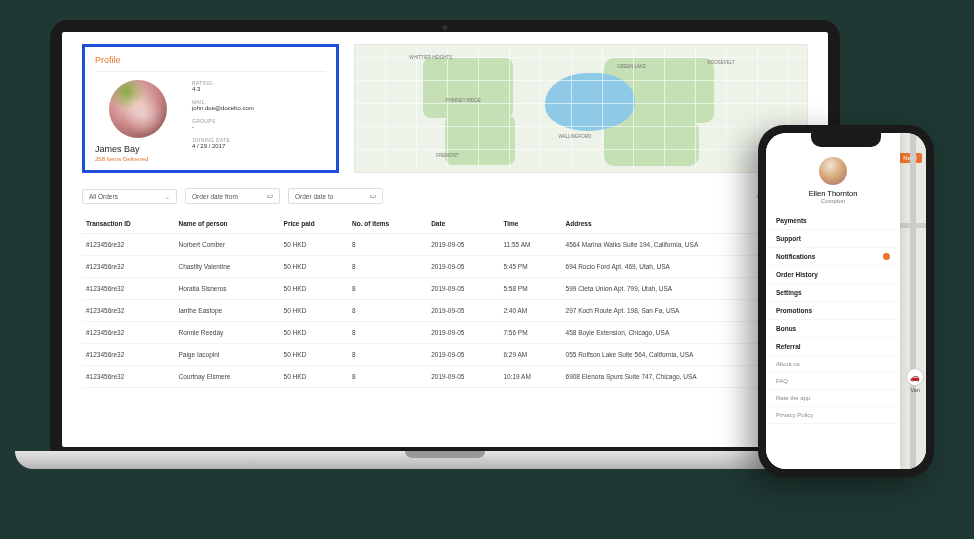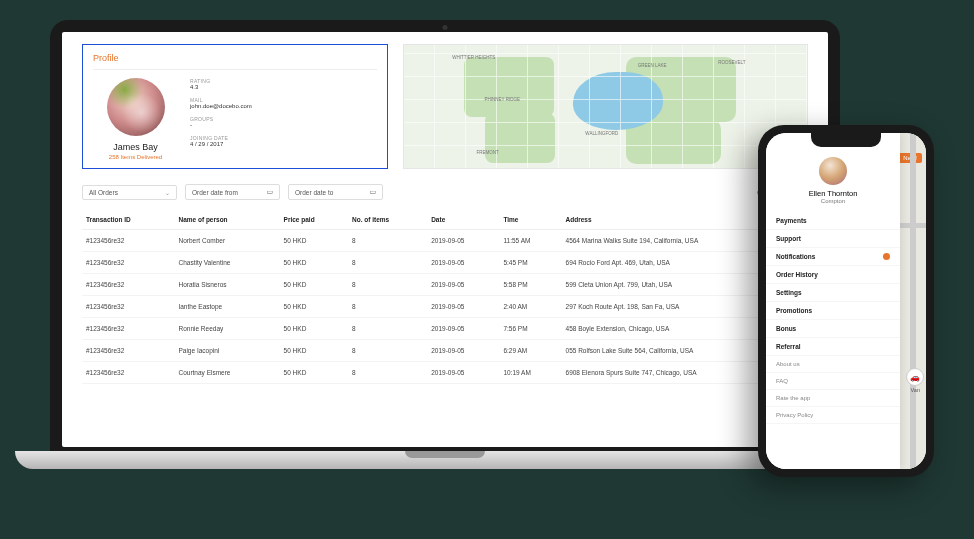--- a/index.html
+++ b/index.html
@@ -9,24 +9,24 @@
 .laptop{position:absolute;left:50px;top:20px;width:790px}
 .laptop-screen{background:#1a1a1a;border-radius:18px 18px 0 0;padding:12px 12px 4px 12px;position:relative}
 .laptop-camera{position:absolute;top:5px;left:50%;transform:translateX(-50%);width:5px;height:5px;border-radius:50%;background:#333}
 .laptop-display{background:#fff;border-radius:2px;height:415px;overflow:hidden;padding:12px 20px;font-size:7px;color:#333}
 .laptop-chin{height:18px;background:linear-gradient(#e5e5e5,#b5b5b5);border-radius:0 0 40px 40px;position:relative;margin:0 -35px}
 .laptop-chin::before{content:"MacBook";position:absolute;left:50%;top:1px;transform:translateX(-50%);font-size:7px;color:#666}
 .laptop-notch{position:absolute;top:0;left:50%;transform:translateX(-50%);width:80px;height:7px;background:#999;border-radius:0 0 8px 8px}
 
 
 .top-row{display:flex;gap:15px;margin-bottom:15px}
-.profile-card{width:306px;border:1px solid #1d4ed8;background:#fff;padding:8px 10px}
+.profile-card{width:257px;border:3px solid #1d4ed8;background:#fff;padding:8px 10px}
 .profile-title{color:#e8752b;font-size:9px;font-weight:500;padding-bottom:6px;border-bottom:1px solid #eee;margin-bottom:8px}
 .profile-body{display:flex;gap:12px}
-.avatar-col{text-align:center;width:85px}
+.avatar-col{width:85px}
 .avatar{width:58px;height:58px;border-radius:50%;background:radial-gradient(circle at 40% 35%,#f4d4c8,#c88,#744);margin:0 auto 6px;position:relative;overflow:hidden}
 .avatar::after{content:"";position:absolute;inset:0;background:radial-gradient(circle at 60% 60%,rgba(255,255,255,.5),transparent 40%),radial-gradient(circle at 30% 20%,#8a4,transparent 30%)}
 .pname{font-size:9px;font-weight:500;color:#222}
 .pstat{font-size:6px;color:#e8752b;margin-top:2px}
 .meta-col{flex:1;font-size:6px}
 .meta-label{color:#999;text-transform:uppercase;font-size:5px;letter-spacing:.3px}
 .meta-val{color:#333;margin-bottom:7px}
 
 .map-card{flex:1;border:1px solid #e5e5e5;overflow:hidden;position:relative}
 .map{position:absolute;inset:0;background:#eef3e9}

